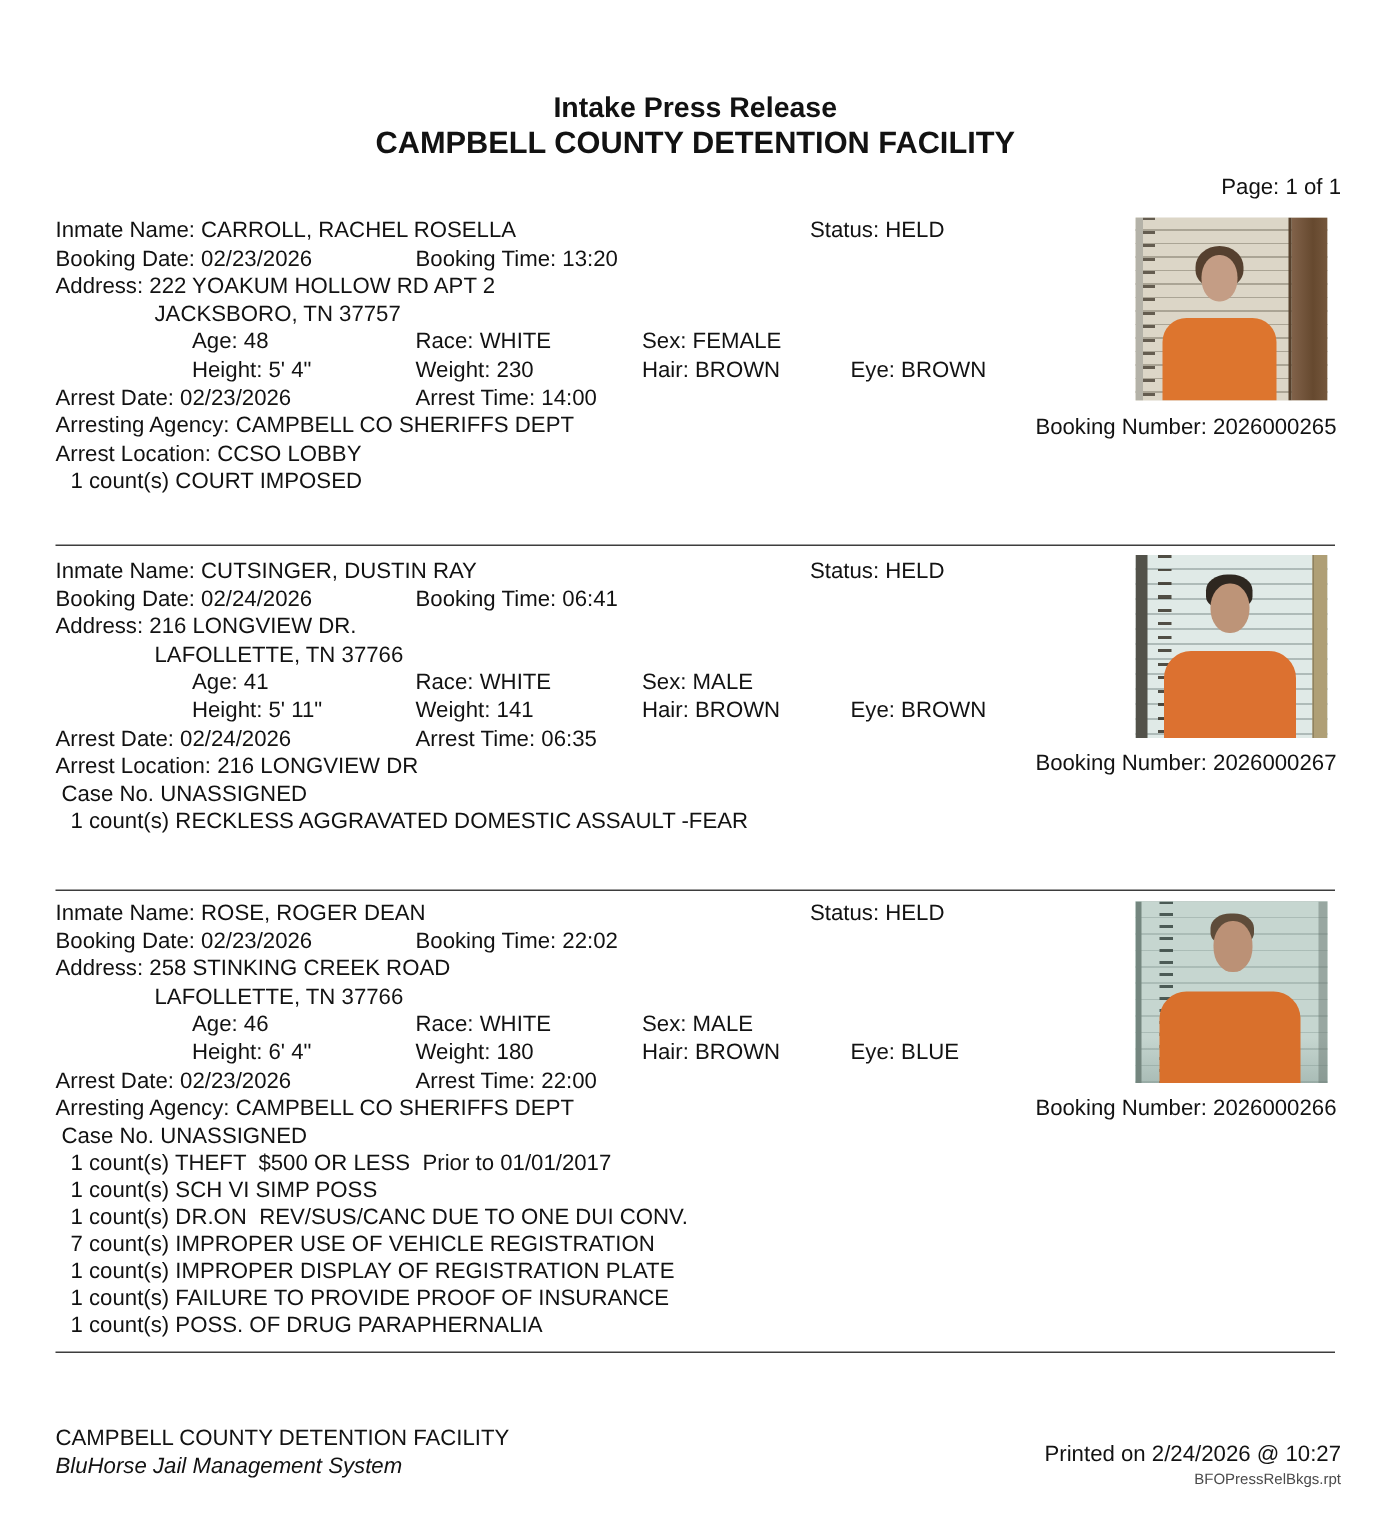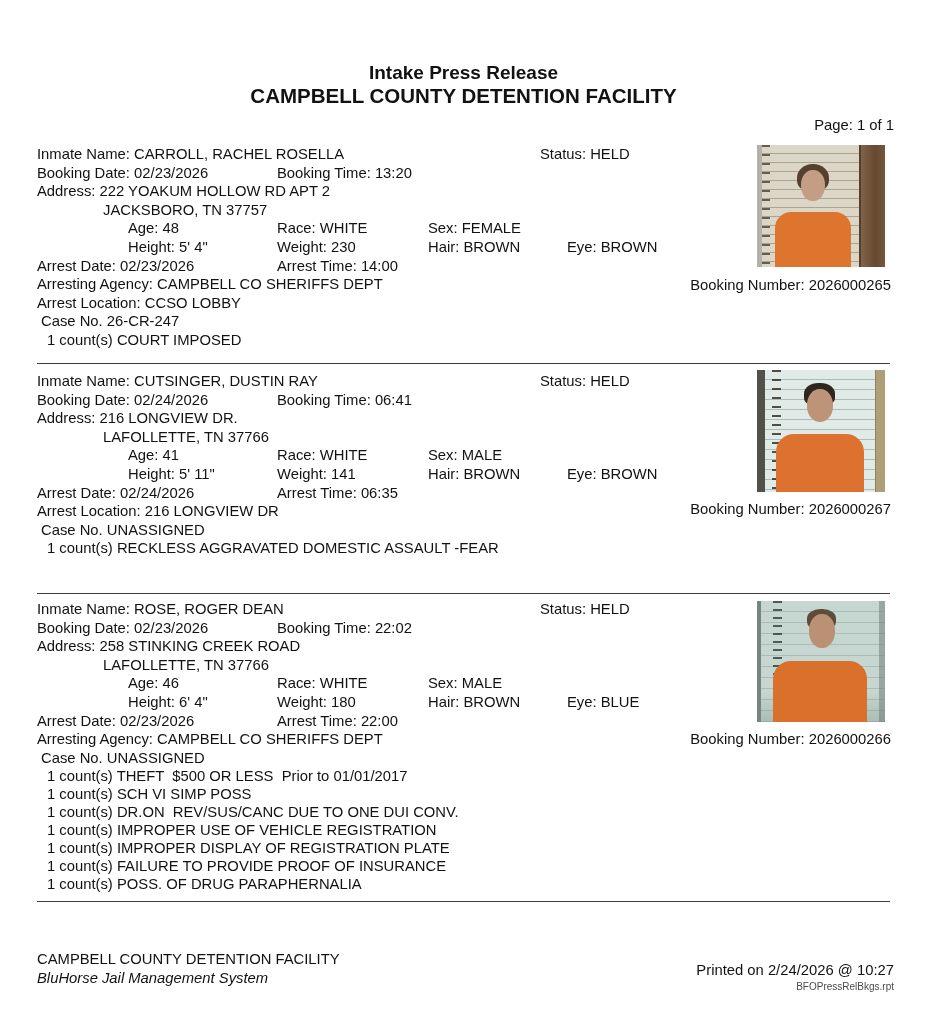--- a/index.html
+++ b/index.html
@@ -113,23 +113,20 @@
     <div class="ln">
         <span class="fld"><span>Arrest Date:</span> <span>02/23/2026</span></span>
         <span class="fld c-2"><span>Arrest Time:</span> <span>14:00</span></span>
       </div>
     <div class="ln">
         <span class="fld"><span>Arresting Agency:</span> <span>CAMPBELL CO SHERIFFS DEPT</span></span>
       </div>
     <div class="ln">
         <span class="fld"><span>Arrest Location:</span> <span>CCSO LOBBY</span></span>
       </div>
-    <div class="ln">
-        <span class="fld c-case"><span>Case No.</span> <span>26-CR-247</span></span>
-      </div>
     <div class="lnc">
         <span class="fld c-charge">1 count(s) COURT IMPOSED</span>
       </div>
   </section>
 
   <section class="record r2">
     <div class="ln">
         <span class="fld"><span>Inmate Name:</span> <span>CUTSINGER, DUSTIN RAY</span></span>
         <span class="fld c-status"><span>Status:</span> <span>HELD</span></span>
       </div>
@@ -208,21 +205,21 @@
     <div class="lnc">
         <span class="fld c-charge">1 count(s) THEFT  $500 OR LESS  Prior to 01/01/2017</span>
       </div>
     <div class="lnc">
         <span class="fld c-charge">1 count(s) SCH VI SIMP POSS</span>
       </div>
     <div class="lnc">
         <span class="fld c-charge">1 count(s) DR.ON  REV/SUS/CANC DUE TO ONE DUI CONV.</span>
       </div>
     <div class="lnc">
-        <span class="fld c-charge">1 count(s) IMPROPER USE OF VEHICLE REGISTRATION</span>
+        <span class="fld c-charge">7 count(s) IMPROPER USE OF VEHICLE REGISTRATION</span>
       </div>
     <div class="lnc">
         <span class="fld c-charge">1 count(s) IMPROPER DISPLAY OF REGISTRATION PLATE</span>
       </div>
     <div class="lnc">
         <span class="fld c-charge">1 count(s) FAILURE TO PROVIDE PROOF OF INSURANCE</span>
       </div>
     <div class="lnc">
         <span class="fld c-charge">1 count(s) POSS. OF DRUG PARAPHERNALIA</span>
       </div>

